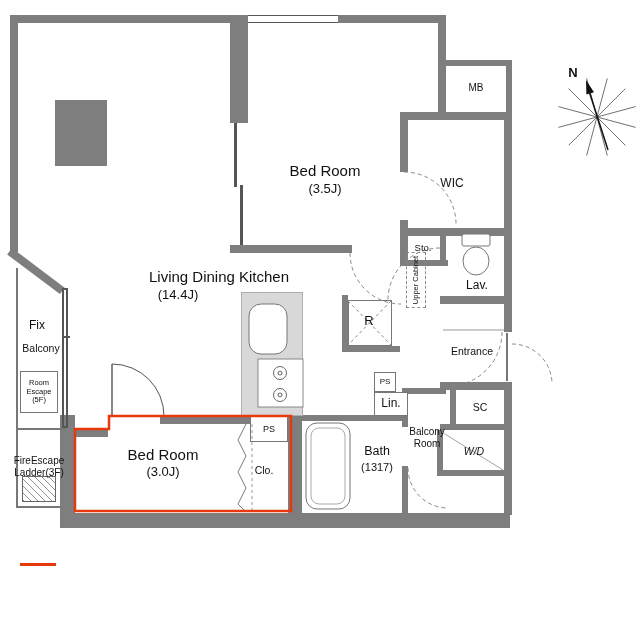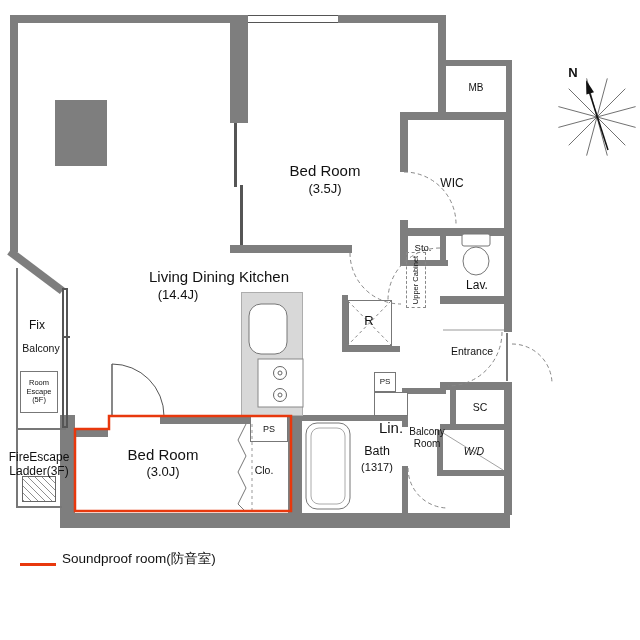--- a/index.html
+++ b/index.html
@@ -152,35 +152,34 @@
   <div class="lbl" style="left:416px;top:280px;font-size:7.5px;transform:translate(-50%,-50%) rotate(-90deg);">Upper Cabinet</div>
   <div class="lbl" style="left:477px;top:286px;font-size:12px;">Lav.</div>
   <div class="lbl" style="left:369px;top:321px;font-size:13px;">R</div>
   <div class="lbl" style="left:472px;top:351px;font-size:10.5px;">Entrance</div>
   <div class="lbl" style="left:480px;top:407px;font-size:10.5px;">SC</div>
   <div class="lbl" style="left:474px;top:451px;font-size:10.5px;font-style:italic;">W/D</div>
   <div class="lbl" style="left:427px;top:432px;font-size:10px;">Balcony</div>
   <div class="lbl" style="left:427px;top:444px;font-size:10px;">Room</div>
   <div class="lbl" style="left:377px;top:451px;font-size:12.5px;">Bath</div>
   <div class="lbl" style="left:377px;top:467px;font-size:11px;">(1317)</div>
-  <div class="lbl" style="left:391px;top:428px;font-size:15px;">Lin.</div>
+  <div class="lbl" style="left:391px;top:404px;font-size:12px;">Lin.</div>
   <div class="lbl" style="left:385px;top:382px;font-size:8px;">PS</div>
   <div class="lbl" style="left:269px;top:429px;font-size:9px;">PS</div>
   <div class="lbl" style="left:264px;top:470px;font-size:10.5px;">Clo.</div>
   <div class="lbl" style="left:41px;top:348px;font-size:10.5px;">Balcony</div>
   <div class="lbl" style="left:37px;top:326px;font-size:12px;">Fix</div>
 
   <div class="fstack" style="left:20px;top:371px;width:38px;height:42px;font-size:7.5px;">
     <span>Room</span>
     <span>Escape</span>
     <span>(5F)</span>
   </div>
-  <div class="fstack" style="left:12px;top:455px;width:54px;height:20px;font-size:12px;">
+  <div class="fstack" style="left:12px;top:455px;width:54px;height:20px;font-size:10px;justify-content:space-between;">
     <span>FireEscape</span>
     <span>Ladder(3F)</span>
   </div>
 
   <div class="lbl" style="left:573px;top:73px;font-size:13px;font-weight:600;">N</div>
 
   <div style="position:absolute;left:20px;top:563px;width:36px;height:3px;background:#e8380d;"></div>
-  <div style="position:absolute;left:62px;top:550px;font-size:13.5px;color:#111;">Soundproof room(防音室)</div>
 
 </div>
 
 </body></html>

